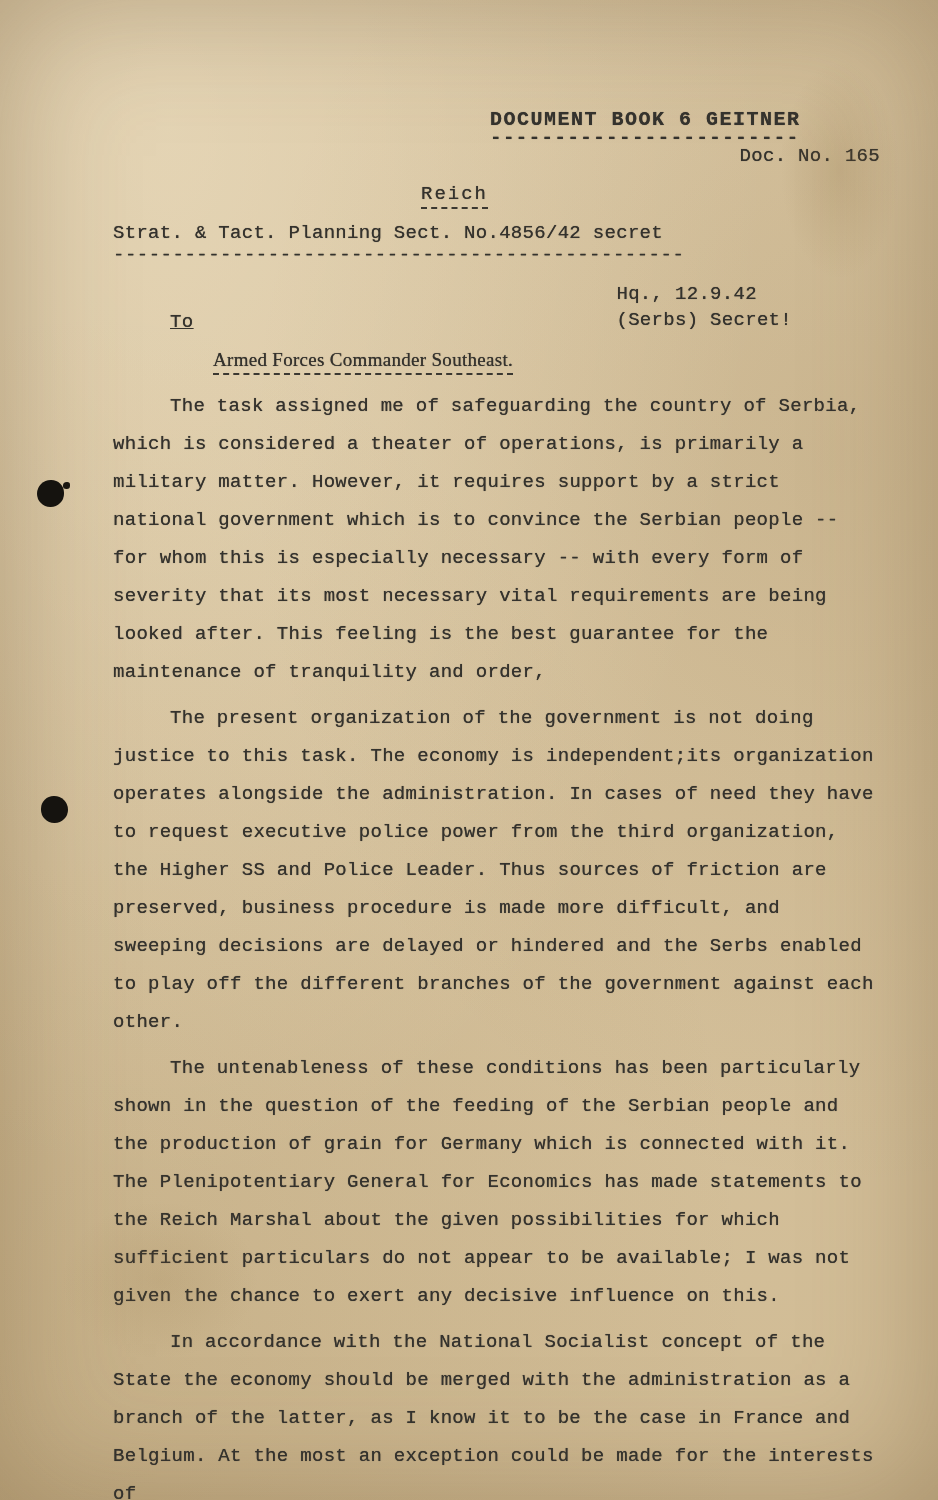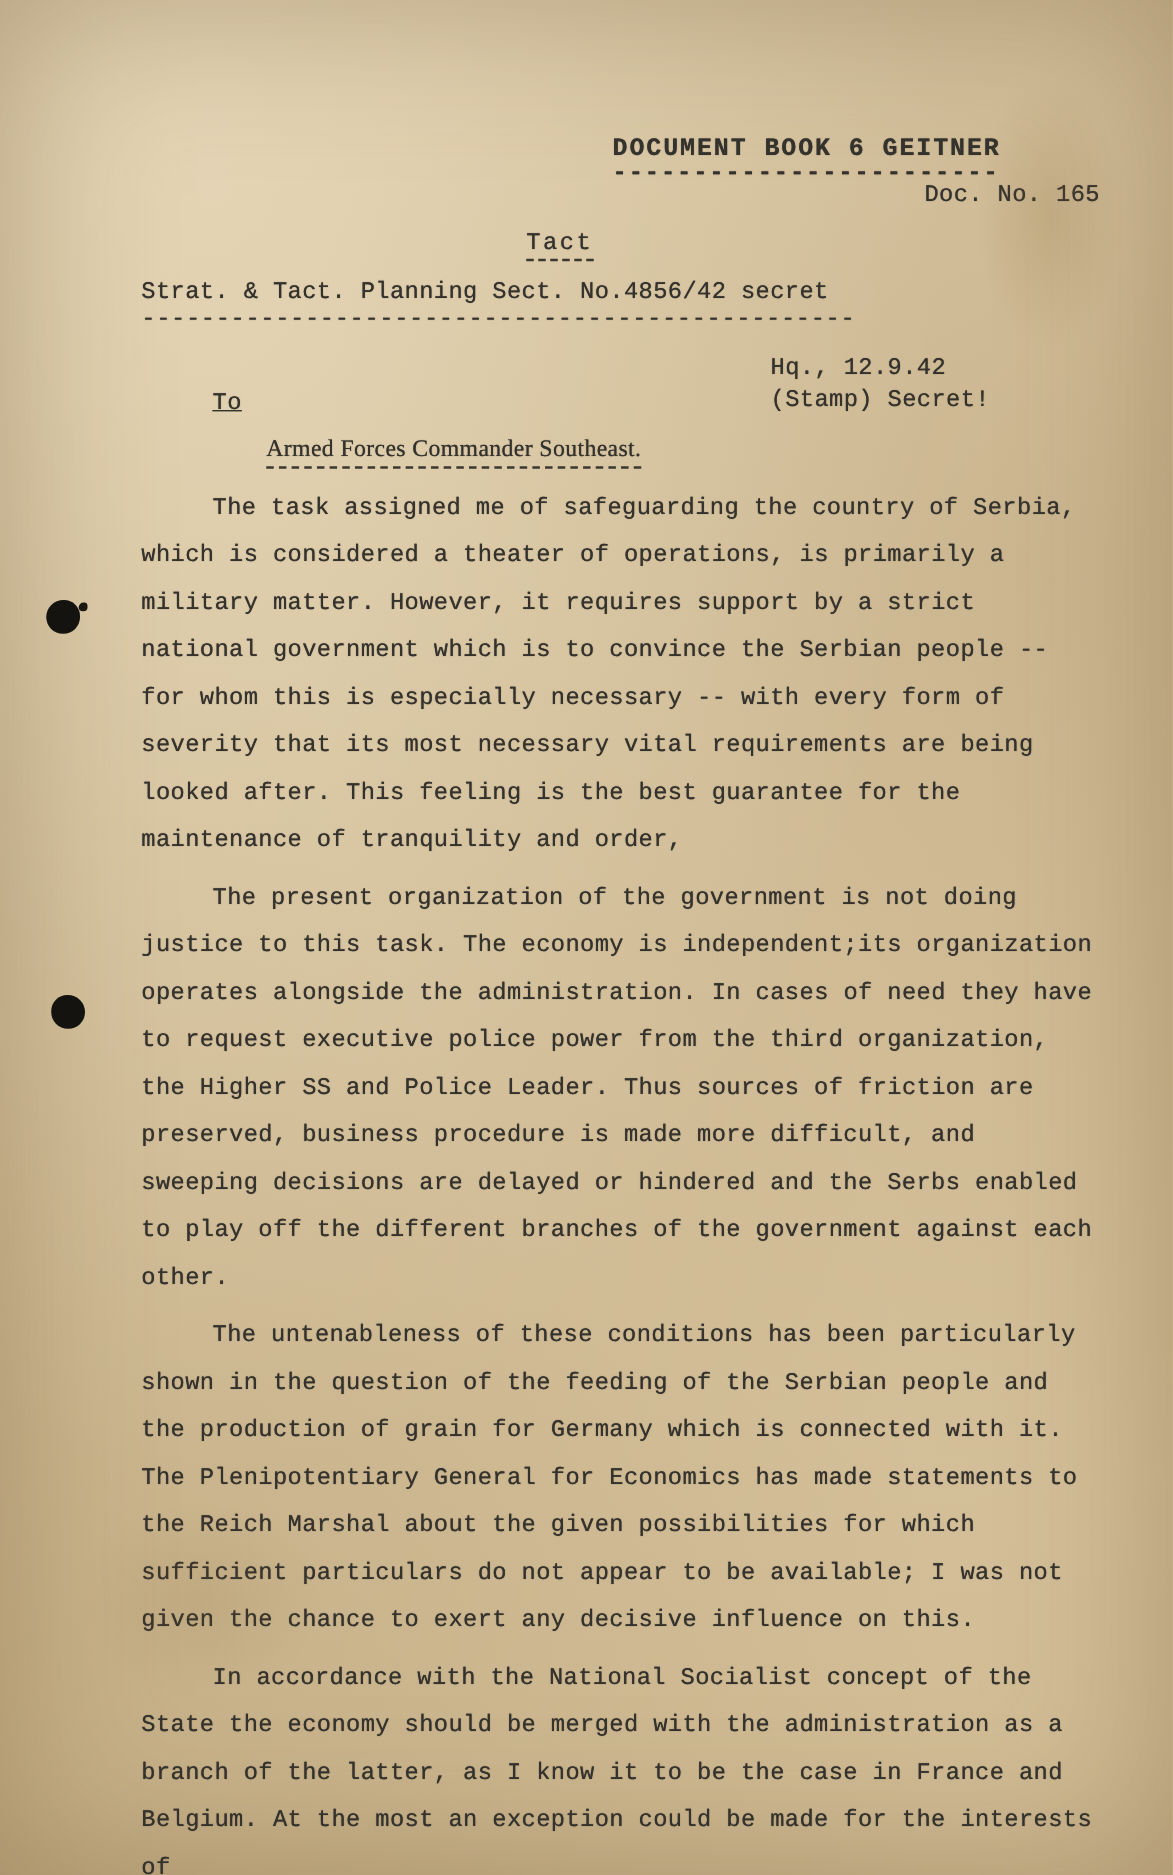--- a/index.html
+++ b/index.html
@@ -65,33 +65,33 @@
   <div class="punch punch1"></div>
   <div class="punch punch2"></div>
 
   <div>
     <div class="hdr-title">DOCUMENT BOOK 6 GEITNER</div>
     <div class="hdr-rule">------------------------</div>
     <div class="hdr-docno">Doc. No. 165</div>
   </div>
 
   <div>
-    <span class="copy-label">Tact</span>
+    <span class="copy-label">Reich</span>
   </div>
 
   <div class="sender">
     <div>Strat. &amp; Tact. Planning Sect. No.4856/42 secret</div>
     <div class="sender-rule">------------------------------------------------</div>
   </div>
 
   <div class="addr-row">
     <div class="to-label">To</div>
     <div class="hq-block">
       <div>Hq., 12.9.42</div>
-      <div>(Stamp) Secret!</div>
+      <div>(Serbs) Secret!</div>
     </div>
   </div>
 
   <div class="recipient-row">
     <span class="u-dash">Armed Forces Commander Southeast.</span>
   </div>
 
   <div class="body-text">
     <p><span>The task assigned me of safeguarding the country of Serbia, which is considered a </span><span class="u">theater of operations</span><span>, is primarily a </span><span class="u">military matter</span><span>. However, it requires support by a strict national government which is to convince the Serbian people -- for whom this is especially necessary -- with every form of severity that its most necessary vital requirements are being looked after. This feeling is the best guarantee for the maintenance of tranquility and order,</span></p>
     <p><span>The present organization of the government is not doing justice to this task. The </span><span class="u">economy</span><span> is independent;its organization operates alongside the </span><span class="u">administration.</span><span> In cases of need they have to request executive police power from the third organization, the </span><span class="u">Higher SS and Police Leader</span><span>. Thus sources of friction are preserved, business procedure is made more difficult, and sweeping decisions are delayed or hindered and the Serbs enabled to play off the different branches of the government against each other.</span></p>

